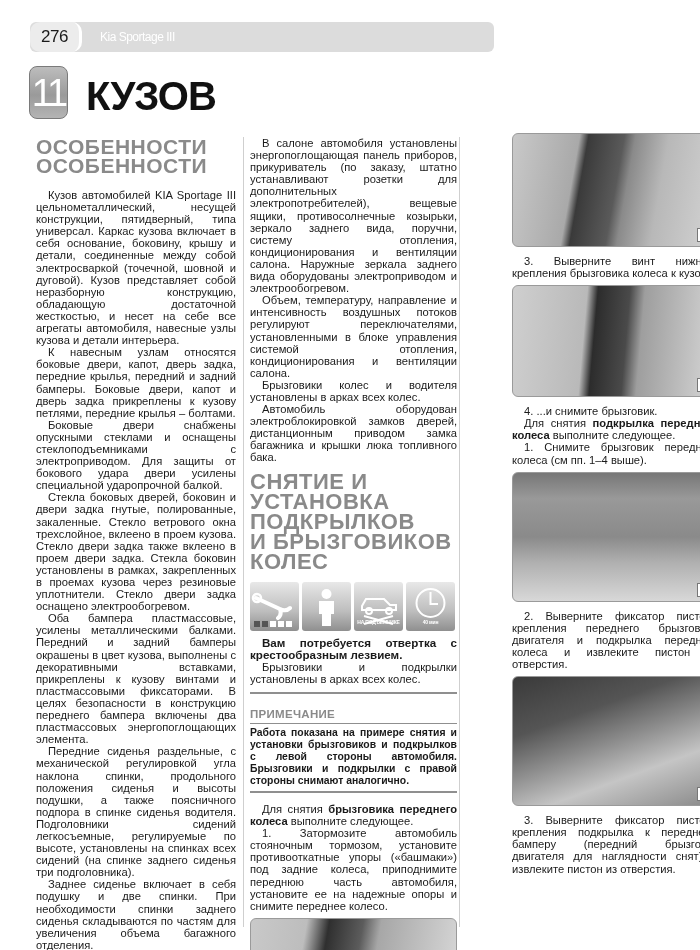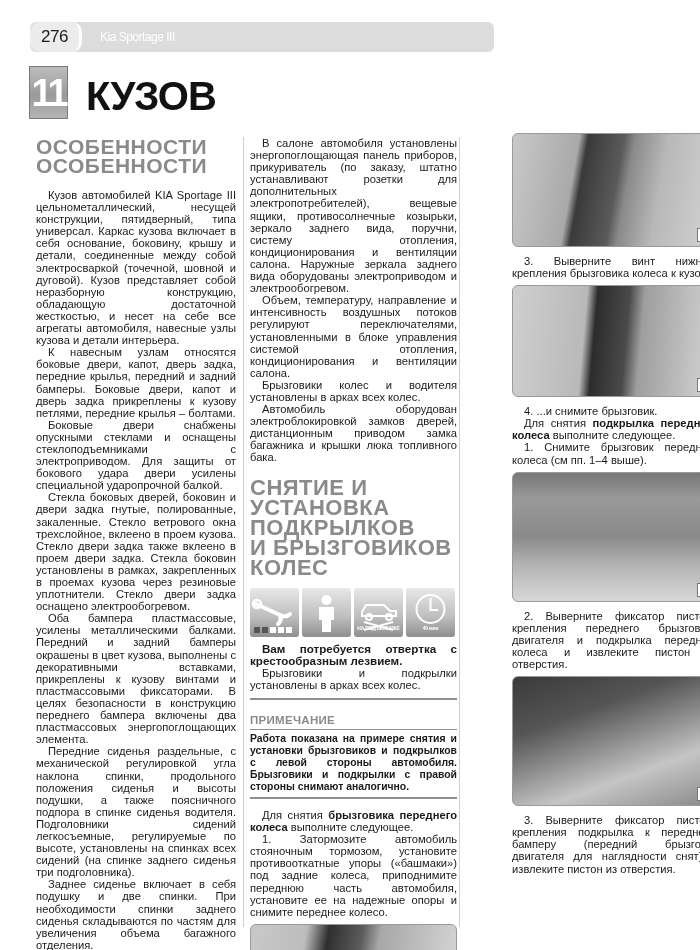--- a/index.html
+++ b/index.html
@@ -23,42 +23,42 @@
   }
   .site-name {
     position: absolute; right: 55px; top: 22px; line-height: 30px;
     font-size: 13px; color: #ffffff;
   }
 
   
   .chapter-badge {
     position: absolute; left: 29px; top: 66px; width: 39px; height: 53px;
     background: linear-gradient(#bdbdbd, #9a9a9a 55%, #b4b4b4);
-    border: 1px solid #7a7a7a; border-radius: 0;
-    color: #ffffff; font-size: 38px; font-weight: bold; text-align: center;
+    border: 1px solid #7a7a7a; border-radius: 8px;
+    color: #ffffff; font-size: 38px; font-weight: normal; text-align: center;
     line-height: 53px; letter-spacing: -3px;
   }
   .chapter-title {
     position: absolute; left: 86px; top: 66px; font-size: 40px;
     font-weight: bold; color: #111; letter-spacing: -1px; line-height: 60px;
   }
 
   
   .col { position: absolute; top: 137px; font-size: 11.2px; line-height: 12.1px; text-align: justify; }
   .col-left { left: 36px; width: 200px; }
   .col-mid { left: 250px; width: 207px; }
   .col-right { left: 476px; width: 206px; margin-left: 36px; }
   .col p { text-indent: 12px; }
   .col .b { font-weight: bold; }
 
   .section-title {
     color: #8a8a8a; font-size: 21px; line-height: 19px; font-weight: bold;
     letter-spacing: 0.5px; margin-bottom: 14px; text-indent: 0 !important; text-align: left;
   }
-  .section-title.big { font-size: 22px; line-height: 20px; margin-top: 14px; margin-bottom: 10px; }
+  .section-title.big { font-size: 22px; line-height: 20px; margin-top: 8px; margin-bottom: 10px; }
 
   
   .icons-row { display: flex; gap: 3px; margin-bottom: 6px; }
   .icon-tile {
     width: 49px; height: 49px; border-radius: 3px;
     background: linear-gradient(#e8e8e8, #bdbdbd 60%, #8f8f8f);
     position: relative; overflow: hidden;
   }
   .icon-tile svg { position: absolute; left: 0; top: 0; }
   .icon-caption {

